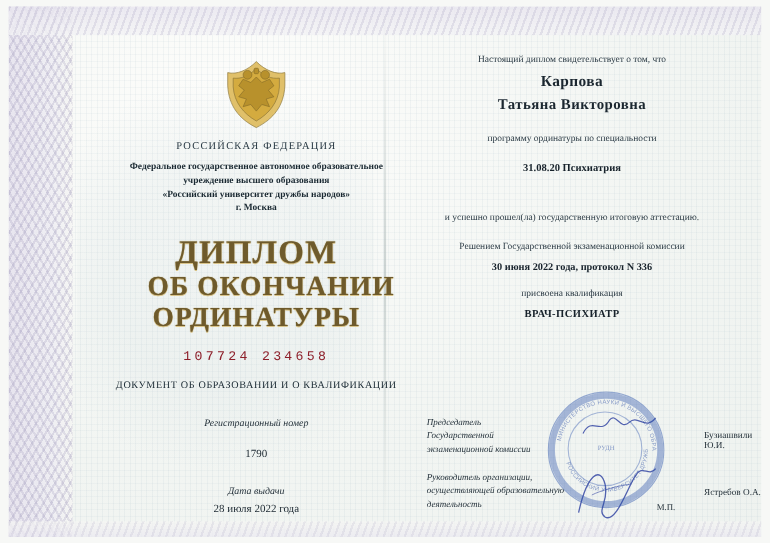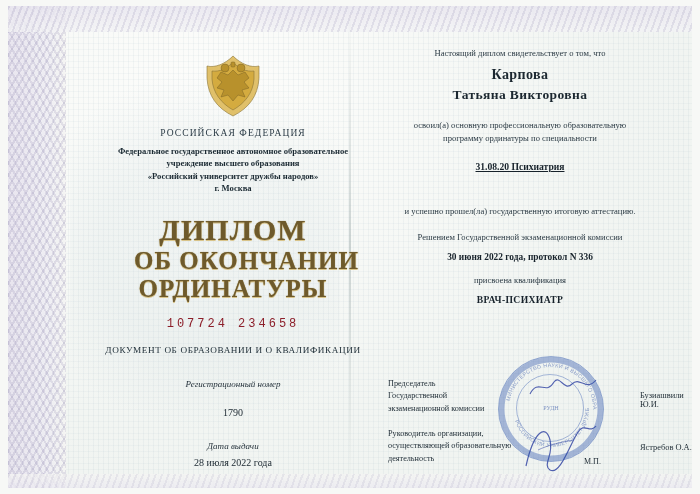--- a/index.html
+++ b/index.html
@@ -173,21 +173,20 @@
     margin-top: 16px;
     font-size: 8.6px;
     line-height: 1.55;
     color: #2a3943;
   }
   .r-spec {
     margin-top: 15px;
     font-size: 9.6px;
     font-weight: bold;
     color: #17222b;
-    text-decoration: underline;
   }
   .r-passed {
     margin-top: 34px;
     font-size: 8.6px;
     color: #2a3943;
   }
   .r-commission {
     margin-top: 16px;
     font-size: 8.6px;
     color: #2a3943;
@@ -208,37 +207,38 @@
     font-size: 9.6px;
     font-weight: bold;
     letter-spacing: 0.4px;
     color: #17222b;
   }
 
   
   .sig-block {
     position: absolute;
     text-align: left;
+    font-style: italic;
     font-size: 8.2px;
     line-height: 1.5;
     color: #25323b;
   }
   .sig1 { left: 388px; top: 378px; width: 120px; }
   .sig2 { left: 388px; top: 428px; width: 140px; }
   .sig-name {
     position: absolute;
     font-size: 8.4px;
     color: #1d2a33;
     padding-left: 48px;
   }
   .name1 { left: 592px; top: 391px; }
   .name2 { left: 592px; top: 443px; }
   .mp {
     position: absolute;
-    left: 584px; top: 457px;
+    left: 597px; top: 457px;
     font-size: 8px;
     color: #1d2a33;
   }
   
   .stamp {
     position: absolute;
     left: 498px; top: 356px;
     width: 104px; height: 104px;
     border-radius: 50%;
     border: 1.6px solid rgba(40,80,170,0.55);
@@ -335,21 +335,20 @@
     <div class="date-label">Дата выдачи</div>
     <div class="date-value">28 июля 2022 года</div>
   </div>
 
   <div class="right">
     <div class="r-lead">Настоящий диплом свидетельствует о том, что</div>
     <div class="r-name1">Карпова</div>
     <div class="r-name2">Татьяна Викторовна</div>
 
     <div class="r-body">
-      <div>освоил(а) основную профессиональную образовательную</div>
       <div>программу ординатуры по специальности</div>
     </div>
 
     <div class="r-spec">31.08.20 Психиатрия</div>
 
     <div class="r-passed">и успешно прошел(ла) государственную итоговую аттестацию.</div>
 
     <div class="r-commission">Решением Государственной экзаменационной комиссии</div>
     <div class="r-protocol">30 июня 2022 года, протокол N 336</div>
 

